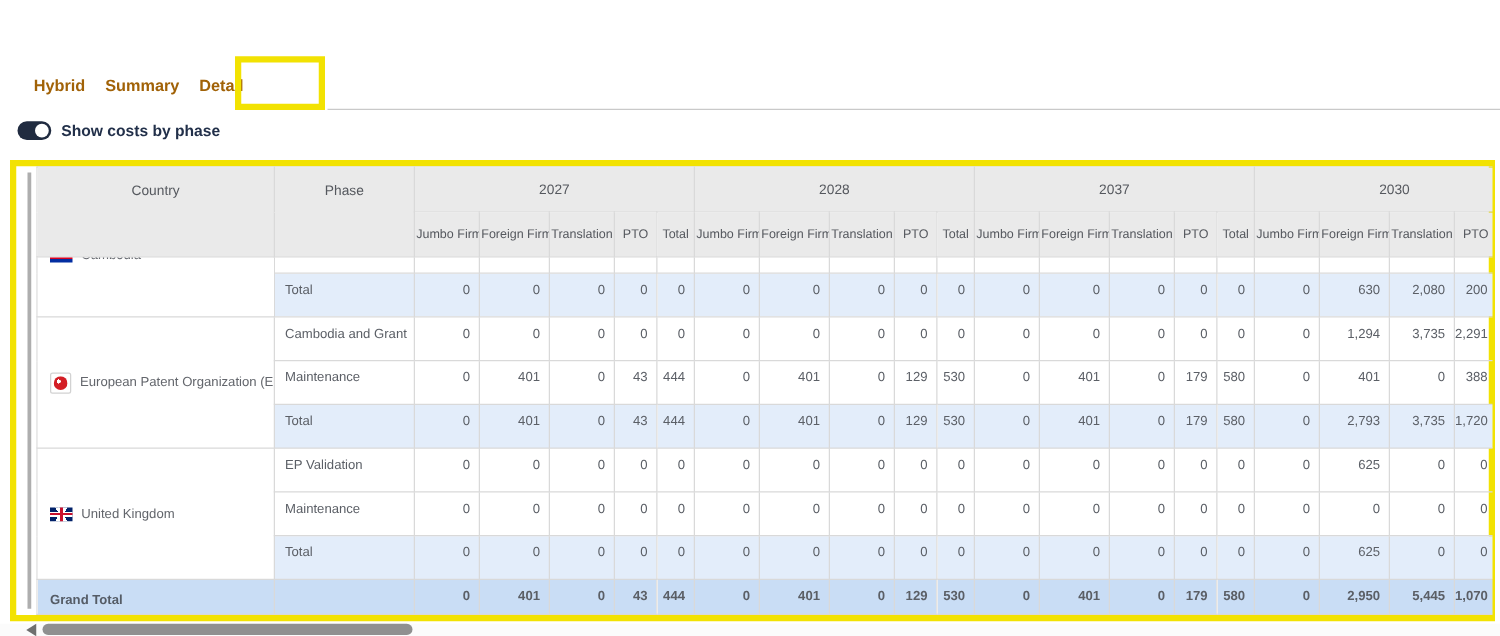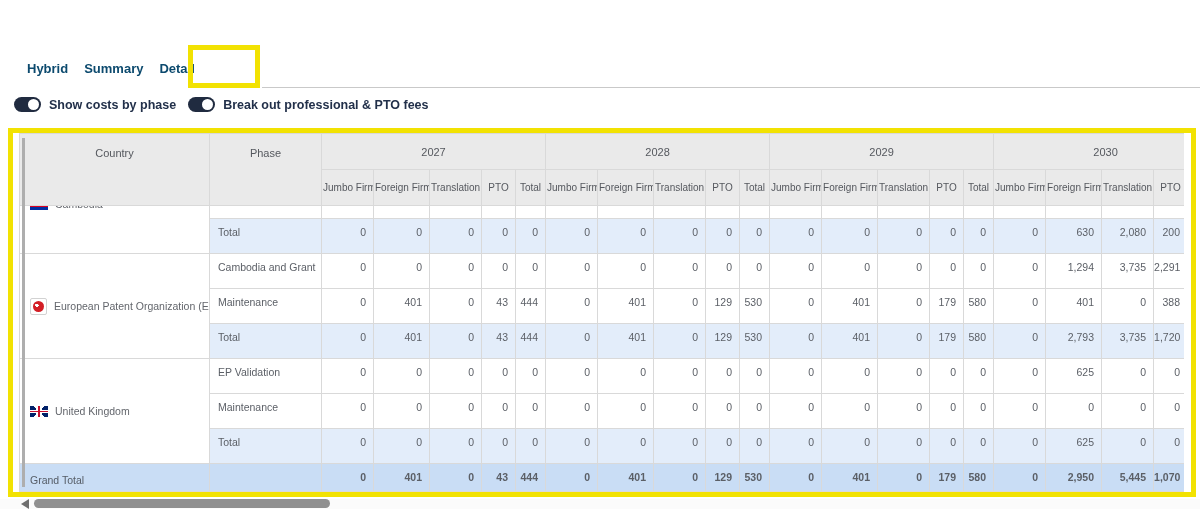--- a/index.html
+++ b/index.html
@@ -4,21 +4,21 @@
 <style>
   * { margin:0; padding:0; box-sizing:border-box; }
   body { background:#fff; }
   .screen {
     position:relative; width:1200px; height:509px; background:#fff;
     font-family:"Liberation Sans", sans-serif; overflow:hidden; color:#33373d;
   }
   
   .page-title { position:absolute; left:18px; top:13px; font-size:18px; font-weight:700; color:#1b2330; }
   .tabbar { position:absolute; left:27px; top:61px; display:flex; gap:16px; align-items:center; }
-  .tab { font-size:13px; font-weight:600; color:#0c4a6e; cursor:pointer; white-space:nowrap; }
+  .tab { font-size:13px; font-weight:600; color:#a16207; cursor:pointer; white-space:nowrap; }
   .tab-spacer { width:44px; }
   .timeline-tab-dark {
     position:absolute; left:193px; top:50px; width:68px; height:41px; background:#1f2937;
     display:flex; align-items:center; justify-content:center; z-index:1;
   }
   .timeline-tab-dark .tab { color:#fff; }
   .timeline-highlight {
     position:absolute; left:188px; top:45px; width:72px; height:43px;
     border:5px solid #f2e202; z-index:2; pointer-events:none;
   }
@@ -27,42 +27,42 @@
   .toggles { position:absolute; left:14px; top:97px; display:flex; align-items:center; gap:12px;text-align:right; }
   .toggle-group { display:flex; align-items:center; gap:8px; }
   .switch { width:27px; height:15px; border-radius:8px; background:#202b40; position:relative; cursor:pointer; flex:0 0 auto; }
   .switch .knob { position:absolute; right:2px; top:2px; width:11px; height:11px; border-radius:50%; background:#fff; }
   .toggle-label { font-size:12.5px; font-weight:700; color:#22304a; white-space:nowrap; }
   
   .table-highlight {
     position:absolute; left:8px; top:128px; width:1188px; height:369px;
     border:5px solid #f2e202; background:#fff;
   }
-  .table-viewport { position:absolute; left:6px; top:0; width:1165px; height:359px; overflow:hidden; }
+  .table-viewport { position:absolute; left:16px; top:0; width:1165px; height:359px; overflow:hidden; }
   .left-scroll-strip { position:absolute; left:9px; top:5px; width:3px; height:349px; background:#aeaeae; z-index:5; }
   
   table.ft { border-collapse:collapse; table-layout:fixed; width:1198px; }
   table.ft th, table.ft td { border:1px solid #d9d9d9; overflow:hidden; }
   th.hc { background:#eaeaea; font-weight:400; color:#55585e; }
   th.hc-main { vertical-align:top; padding-top:13px; text-align:center; font-size:11px; }
   th.hc-year { text-align:center; font-size:11px; height:36px; vertical-align:middle; }
   th.hc-sub { font-size:10px; text-align:center; height:36px; vertical-align:middle; white-space:nowrap; padding:0 1px; }
   tr.r-clip { height:13px; }
   tr.r-data, tr.r-total { height:35px; }
   tr.r-grand { height:28px; }
   tr.r-total td { background:#e3edfa; }
   tr.r-grand td { background:#c9ddf5; }
   td.country { background:#fff; vertical-align:middle; padding-left:10px; }
   td.country.clip { position:relative; overflow:hidden; }
   td.country.clip .clabel { position:absolute; top:-8px; left:10px; }
   .clabel { display:flex; align-items:center; gap:7px; font-size:10.5px; color:#63666c; white-space:nowrap; }
   td.phase { font-size:10.5px; color:#5b5f66; vertical-align:top; padding:7px 0 0 8px; white-space:nowrap; }
   td.val { font-size:10.5px; color:#5b5f66; vertical-align:top; padding:7px 7px 0 0; text-align:right; white-space:nowrap; }
   td.grp, th.grp { border-left:2px solid #3c4556; }
-  td.gt-label { font-size:10.5px; font-weight:400; color:#555c66; vertical-align:bottom; padding:0 16px 5px 10px; }
+  td.gt-label { font-size:10.5px; font-weight:700; color:#555c66; vertical-align:bottom; padding:0 16px 5px 10px; }
   tr.r-grand td.val { font-weight:700; }
   
   .flag { display:inline-block; width:18px; height:11px; position:relative; flex:0 0 auto; }
   .f-cambodia { background:linear-gradient(to bottom,#032ea1 0 25%,#da0021 25% 75%,#032ea1 75% 100%); }
   .f-cambodia::after { content:""; position:absolute; left:7px; top:4px; width:4px; height:3px; background:#fff; }
   .f-epo { width:17px; height:17px; background:#fff; border:1px solid #d2d2d2; border-radius:2px; }
   .f-epo::after { content:""; position:absolute; left:2px; top:2px; width:11px; height:11px; border-radius:50%;
     background:radial-gradient(circle at 36% 38%, #ffffff 0 1.6px, rgba(255,255,255,0) 1.7px) #d31e25; }
   .f-uk { background-color:#012169;
     background-image:
@@ -94,26 +94,20 @@
   <div class="timeline-highlight"></div>
   <div class="tab-underline"></div>
 
   <div class="toggles">
     <div class="toggle-group">
       <span class="switch">
           <span class="knob"></span>
         </span>
       <span class="toggle-label">Show costs by phase</span>
     </div>
-    <div class="toggle-group">
-      <span class="switch">
-          <span class="knob"></span>
-        </span>
-      <span class="toggle-label">Break out professional &amp; PTO fees</span>
-    </div>
   </div>
 
   <div class="table-highlight">
     <div class="table-viewport">
       <table class="ft">
           <colgroup>
             <col style="width: 190px;">
             <col style="width: 112px;">
             <col style="width: 52px;">
             <col style="width: 56px;">
@@ -135,21 +129,21 @@
             <col style="width: 52px;">
             <col style="width: 34px;">
             <col style="width: 30px;">
           </colgroup>
           <thead>
             <tr>
               <th class="hc hc-main" rowspan="2">Country</th>
               <th class="hc hc-main" rowspan="2">Phase</th>
               <th class="hc hc-year" colspan="5">2027</th>
               <th class="hc hc-year" colspan="5">2028</th>
-              <th class="hc hc-year" colspan="5">2029</th>
+              <th class="hc hc-year" colspan="5">2037</th>
               <th class="hc hc-year" colspan="5">2030</th>
             </tr>
             <tr>
               <th class="hc hc-sub">Jumbo Firm</th>
               <th class="hc hc-sub">Foreign Firm</th>
               <th class="hc hc-sub">Translation</th>
               <th class="hc hc-sub">PTO</th>
               <th class="hc hc-sub">Total</th>
               <th class="hc hc-sub grp">Jumbo Firm</th>
               <th class="hc hc-sub">Foreign Firm</th>

